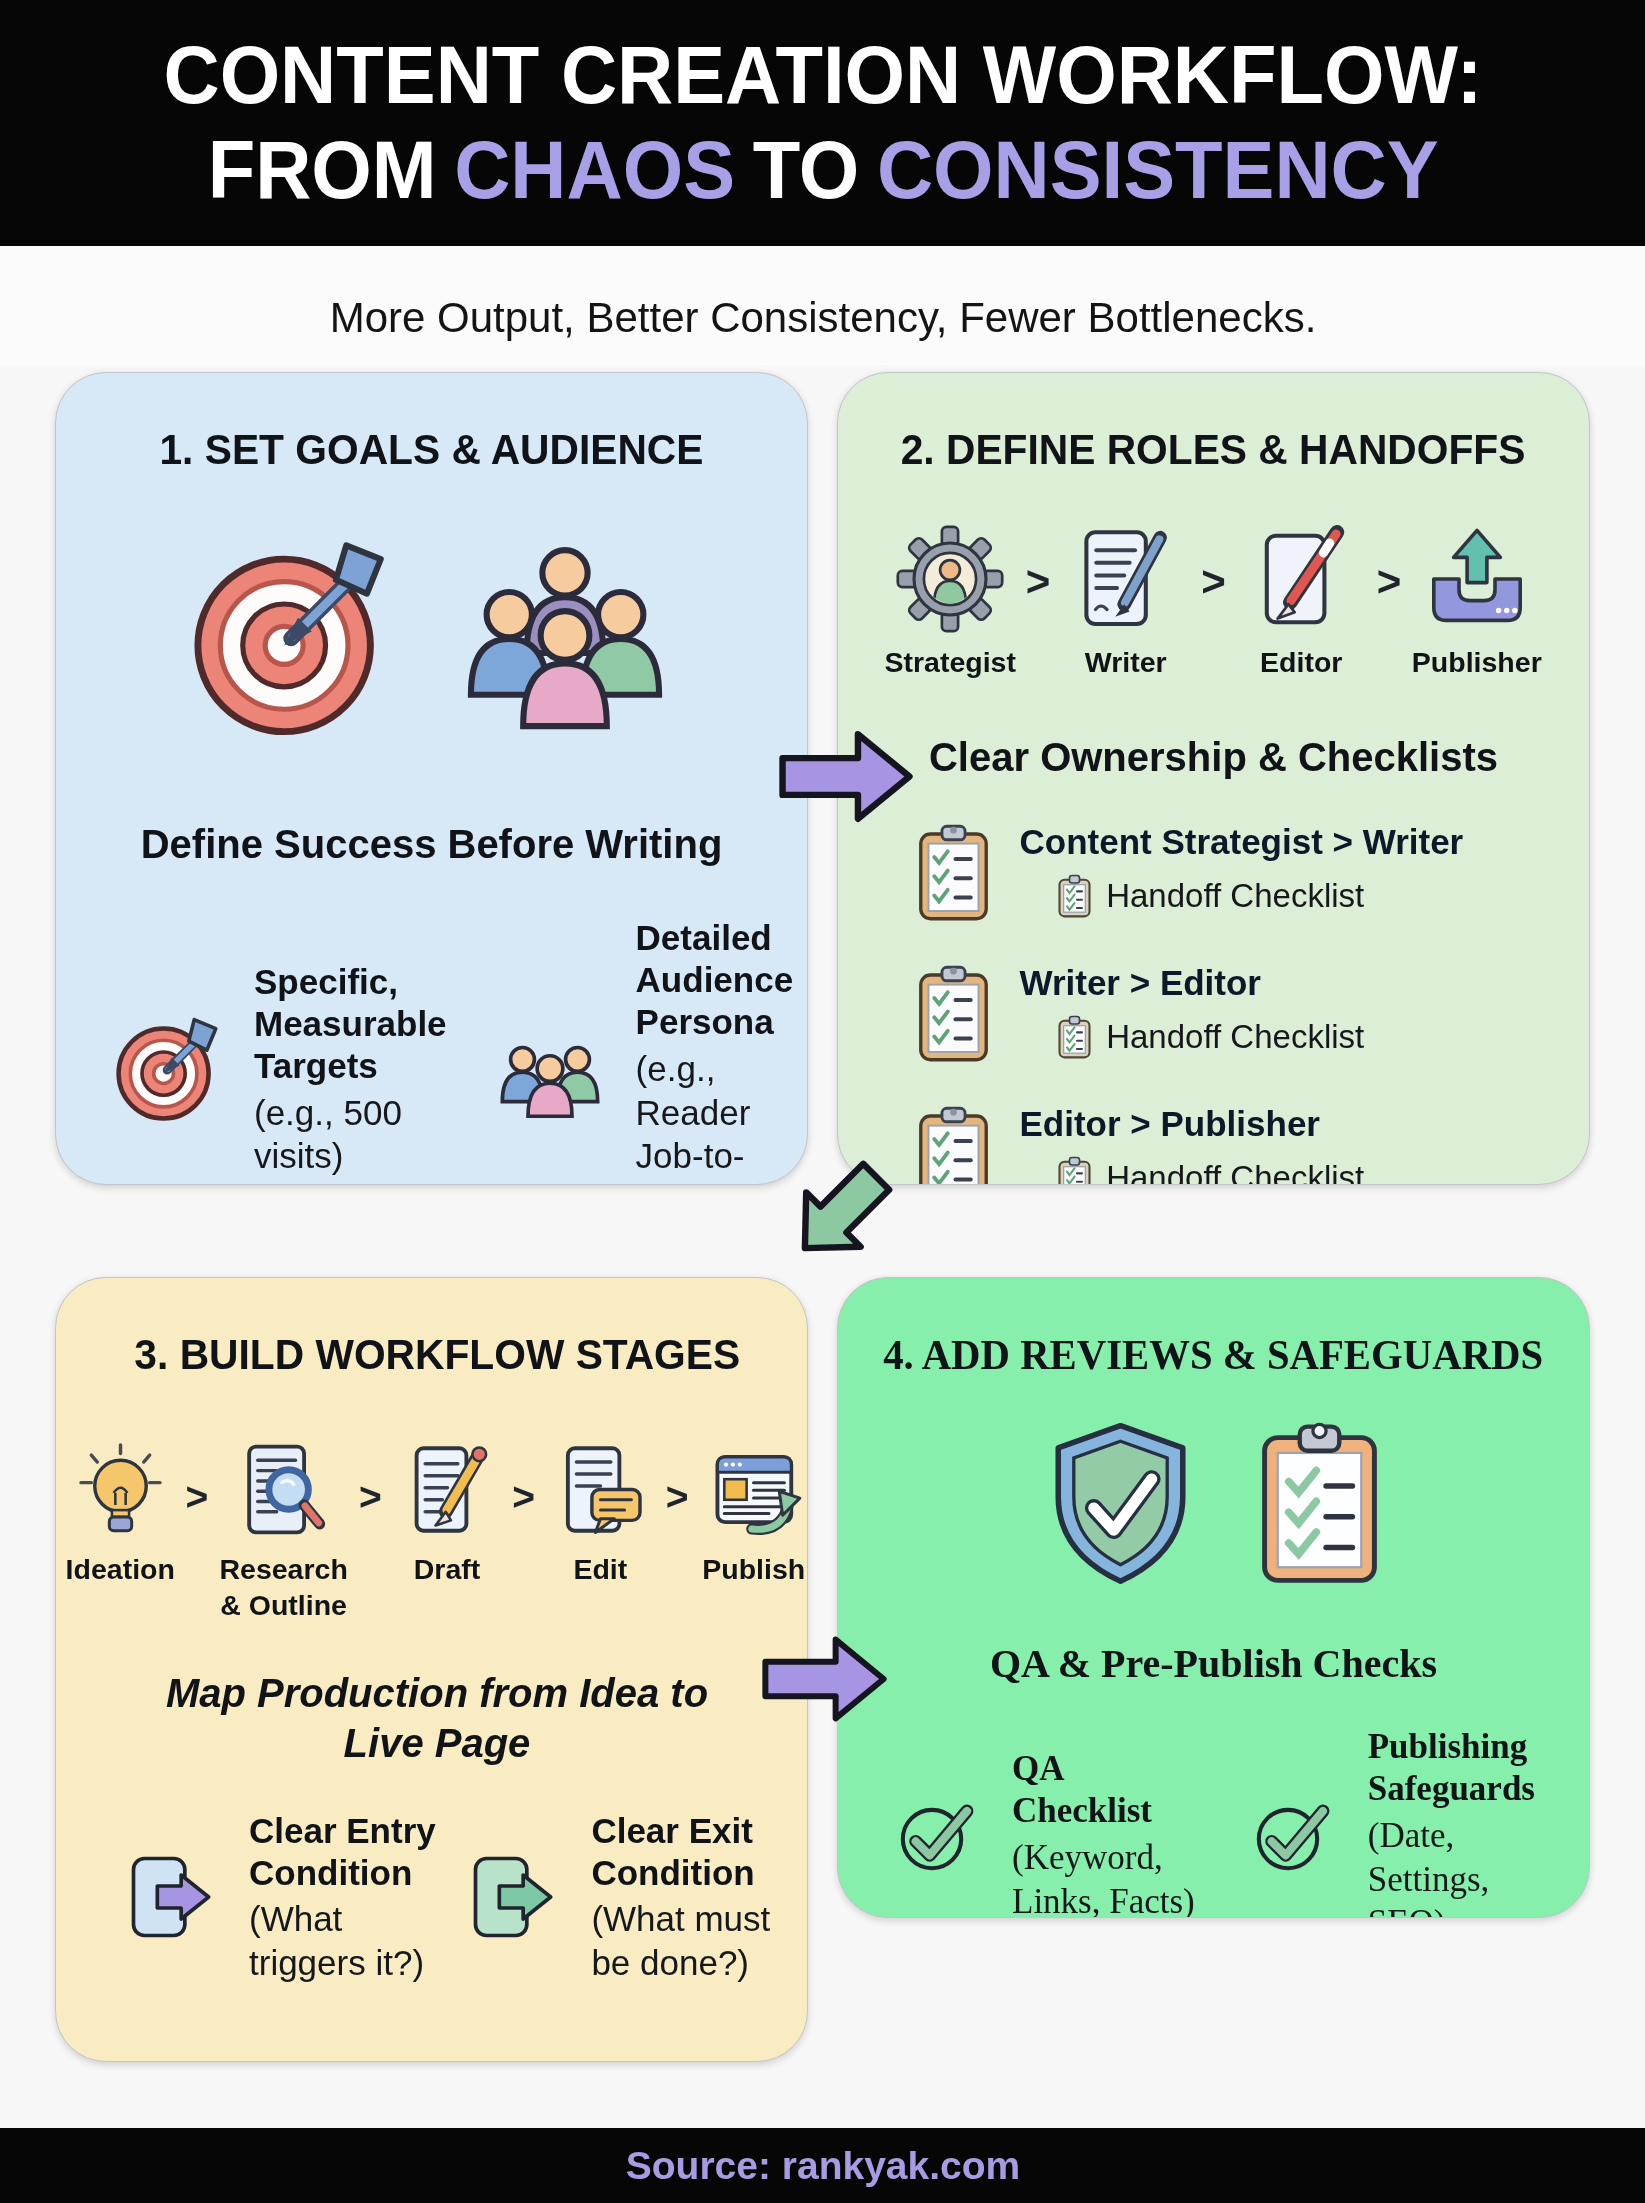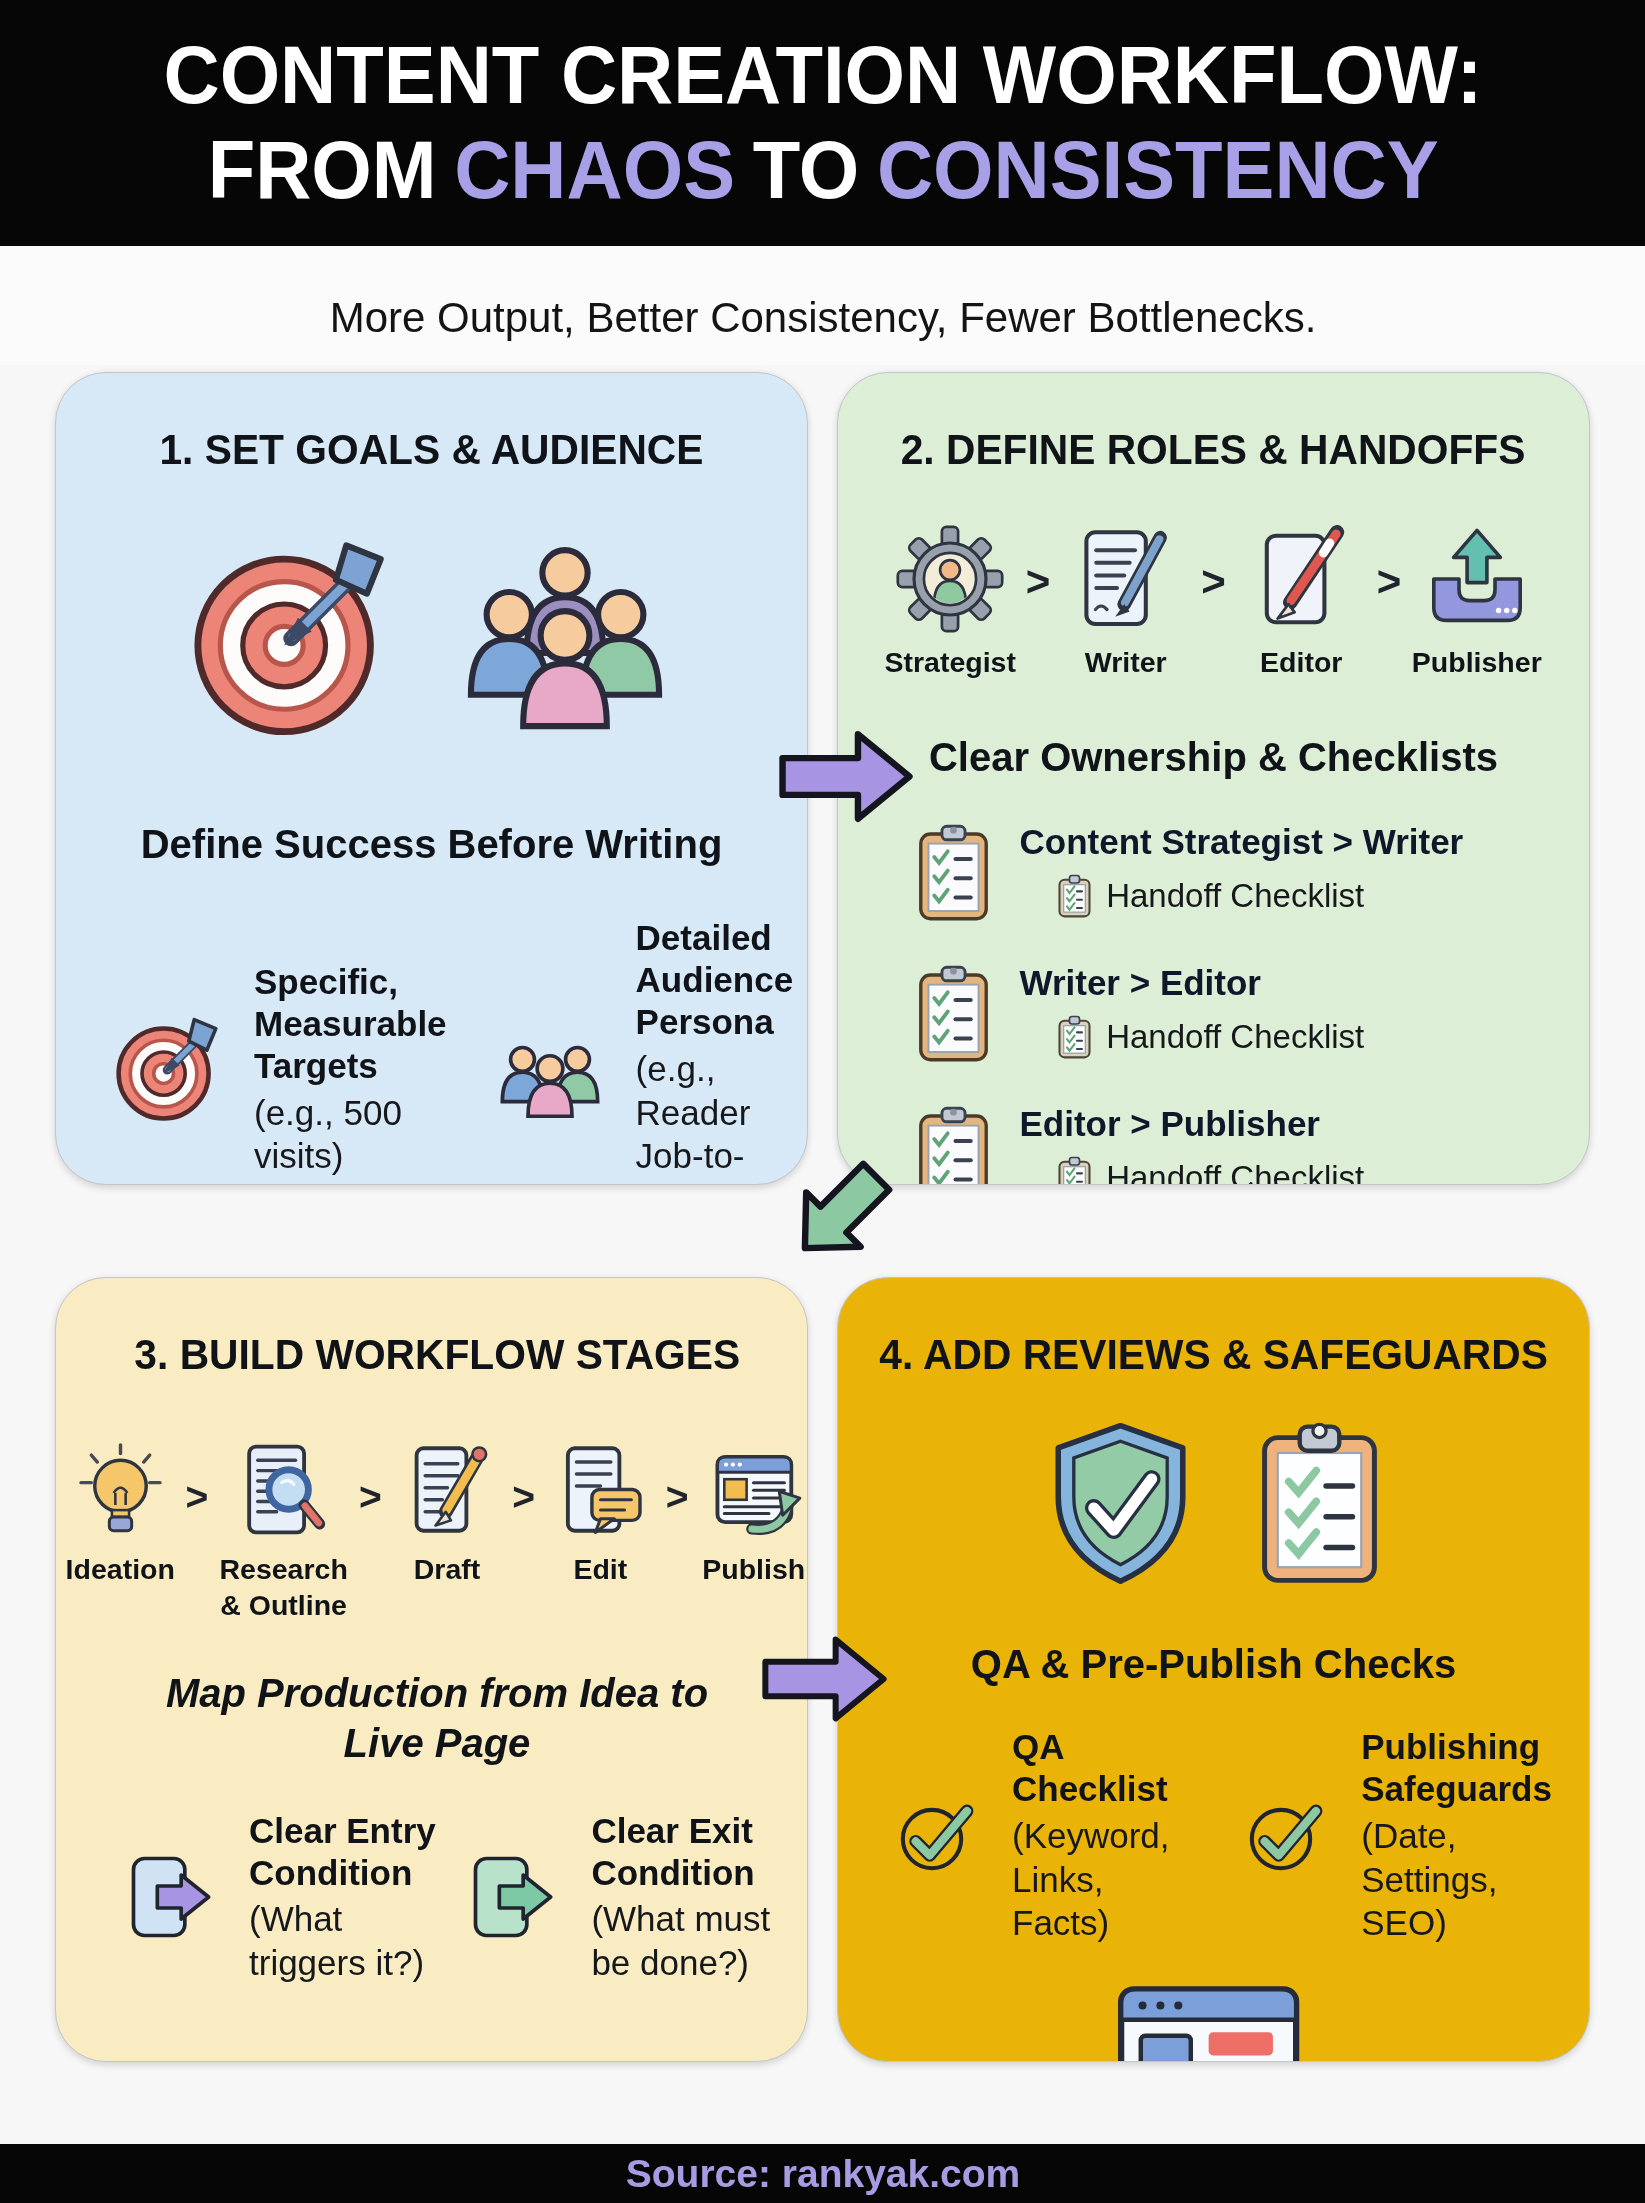--- a/index.html
+++ b/index.html
@@ -15,21 +15,21 @@
 
   .subtitle-row { height:119px; display:flex; align-items:center; justify-content:center; background:#fbfbfc; }
   .subtitle { font-size:42px; color:#141414;margin-top:24px; }
 
   
   .cards { display:grid; grid-template-columns:753px 753px; column-gap:29px; row-gap:92px; padding:7.3px 55px 0 55px; }
   .card { border-radius:51px; border:1.8px solid #c2c5c9; box-shadow:0 2.8px 7.3px rgba(0,0,0,0.15); padding:40px 33px; display:flex; flex-direction:column; align-items:center; overflow:hidden; }
   .card-1 { background:#d7e8f6; height:813px; }
   .card-2 { background:#dceed6; height:813px; }
   .card-3 { background:#f9ecc2; height:785px;padding-left:44px; }
-  .card-4 { background:#eab308; height:785px; }
+  .card-4 { background:#86efac; height:641px;font-family:Liberation Serif, serif; }
   .card-title { font-size:42px; font-weight:bold; color:#101318; margin-top:13px; white-space:nowrap; transform:scaleX(0.97); }
   .section-heading { font-size:40px; font-weight:bold; color:#101318; text-align:center; line-height:1.25; }
 
   
   .big-icon-row { display:flex; align-items:center; gap:59px; margin-top:61px; }
   .card-1 .section-heading { margin-top:77px; }
   .bullets { width:100%; margin-top:48px; padding-left:26px; display:flex; flex-direction:row; gap:48px; }
   .bullet { display:flex; align-items:center; gap:31px; }
   .bullet-icon { flex:0 0 auto; display:flex; align-items:center; justify-content:center; }
   .bullet-title { font-size:35px; font-weight:bold; color:#101318; line-height:1.2; }
@@ -62,21 +62,21 @@
   .card-4 .bullets { margin-top:37px; }
   .webpage-wrap { margin-top:37px; }
 
   
   .flow-arrow { position:absolute; }
   #arrow-1 { left:777px; top:725px; }
   #arrow-2 { left:782px; top:1150px; }
   #arrow-3 { left:760px; top:1631px; }
 
   
-  .footer { position:absolute; left:0; right:0; bottom:0; height:60px; background:#060606; display:flex; align-items:center; justify-content:center; }
+  .footer { position:absolute; left:0; right:0; bottom:0; height:76px; background:#060606; display:flex; align-items:center; justify-content:center; }
   .footer-text { color:#a79ce2; font-size:39px; font-weight:bold; }
 
   svg { display:block; }
 </style>
 </head>
 <body>
 
 <div class="page">
 
   <div class="header">

